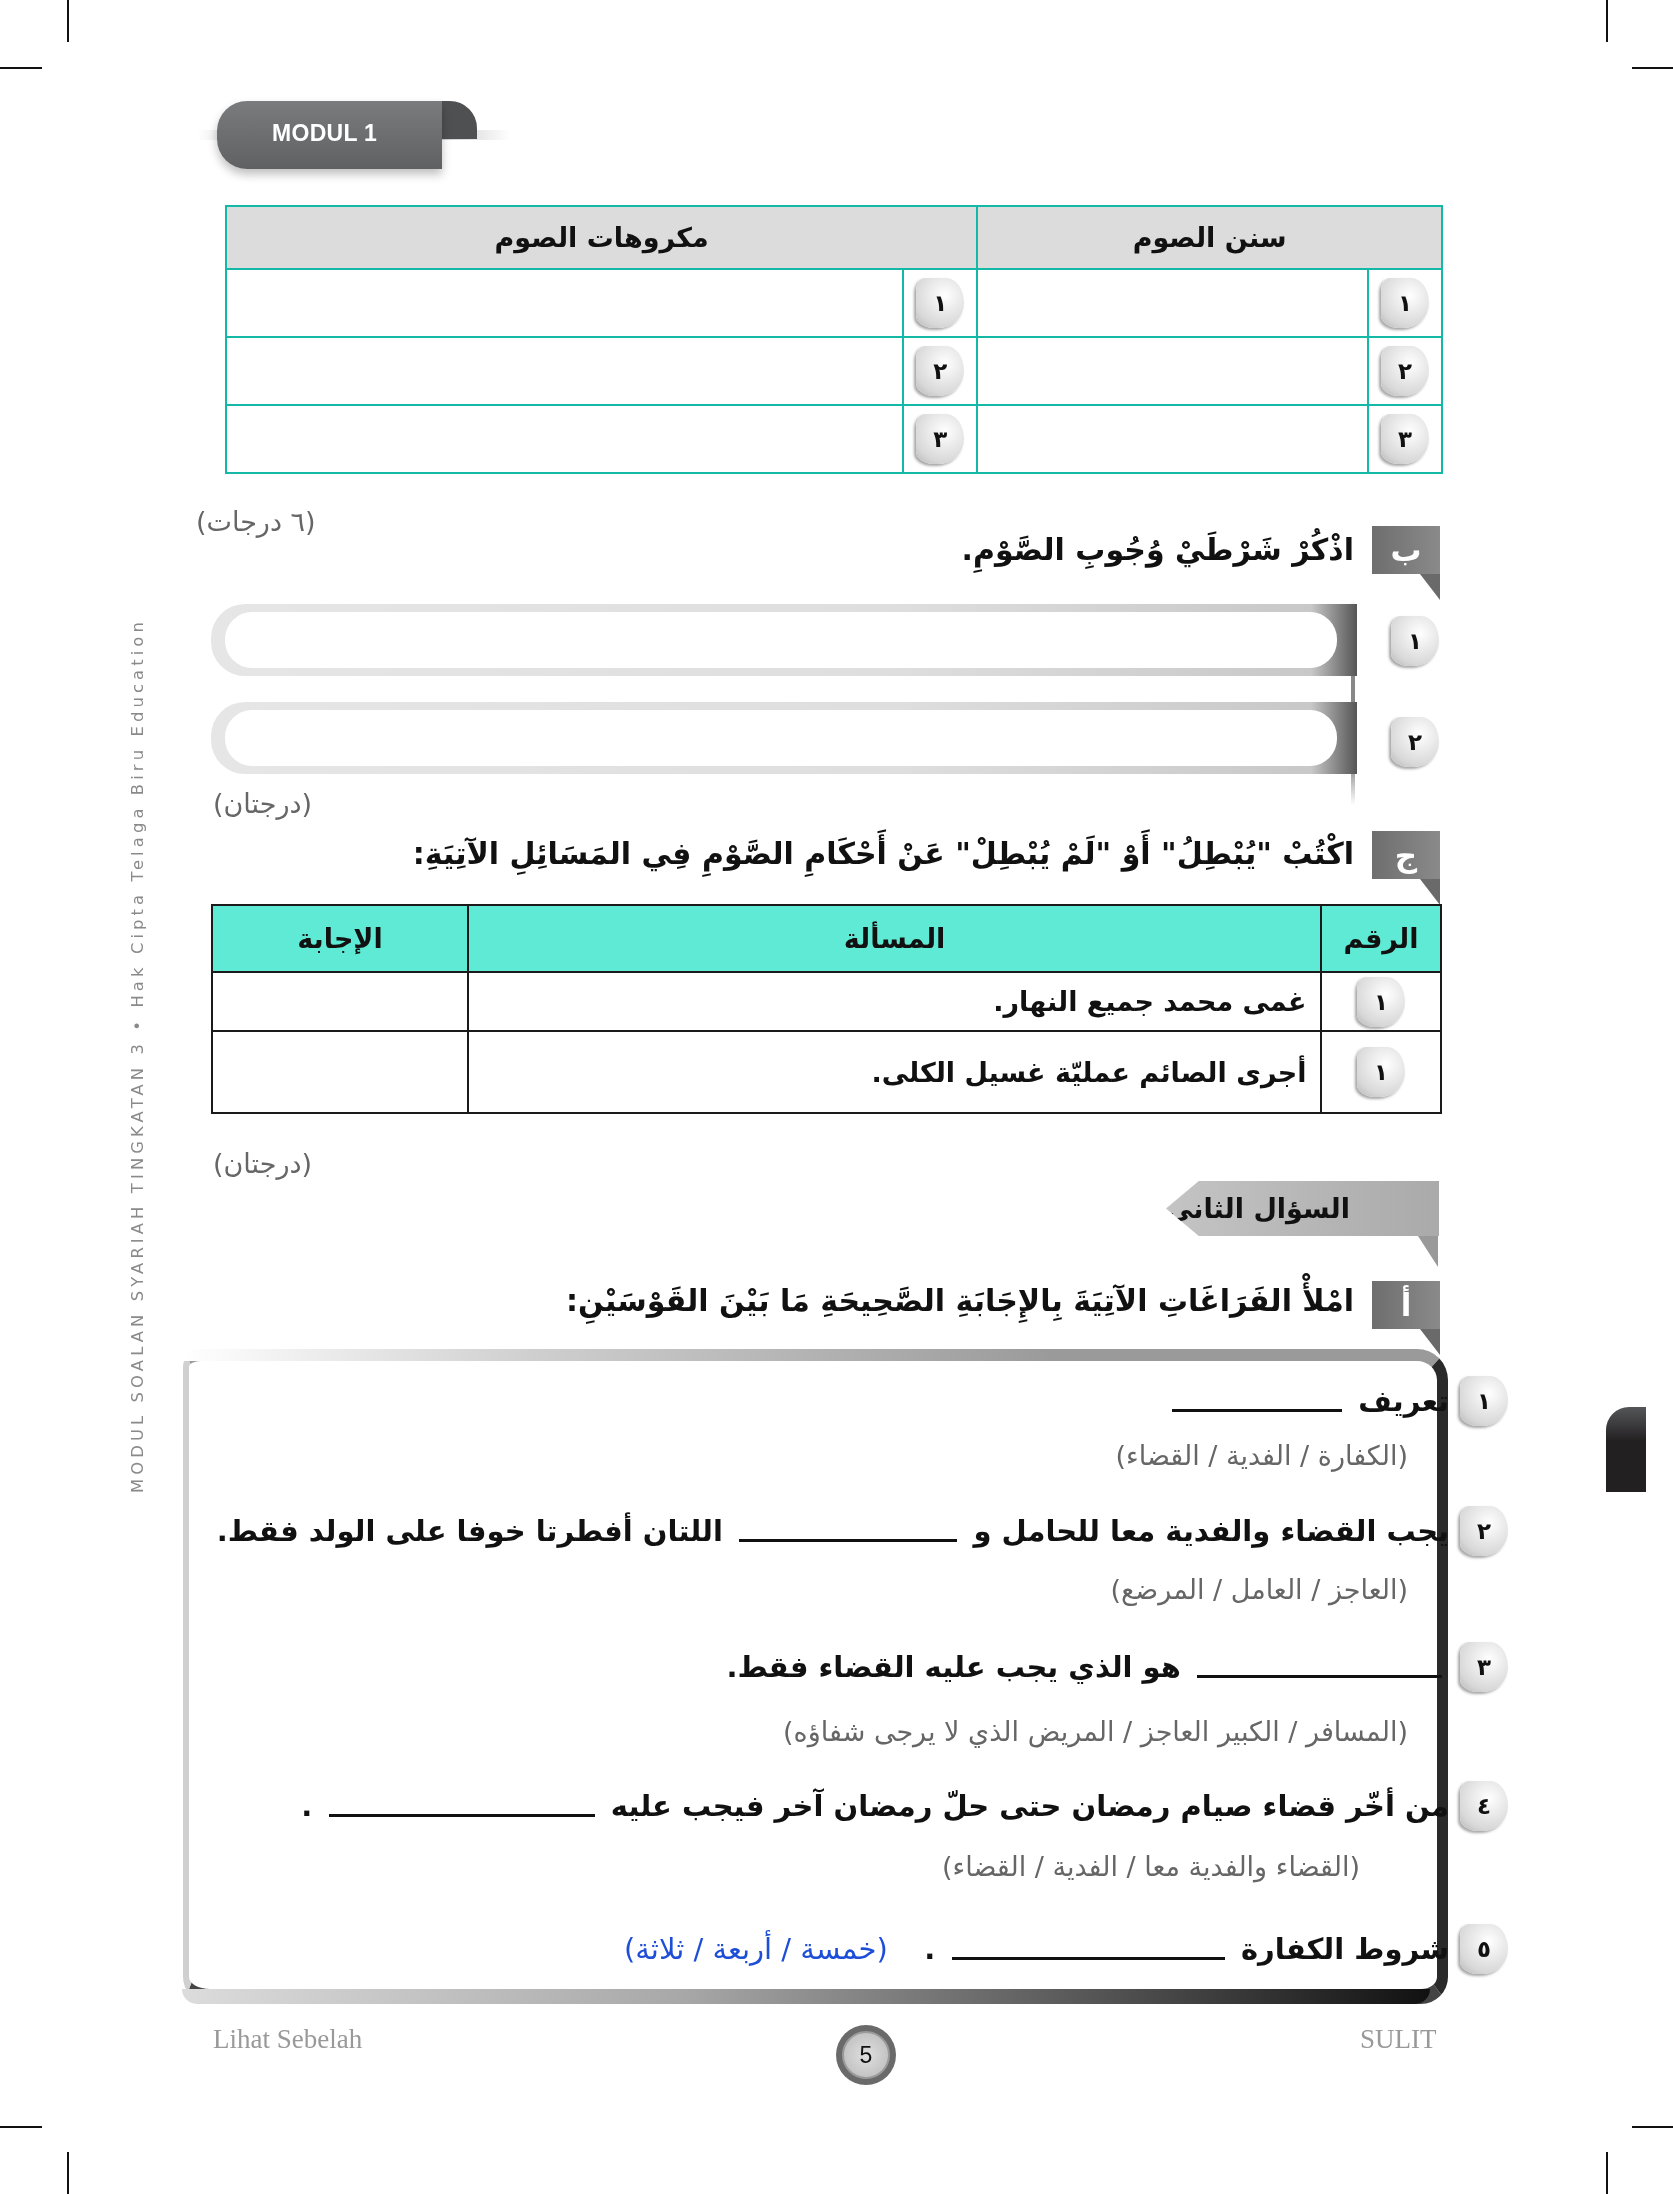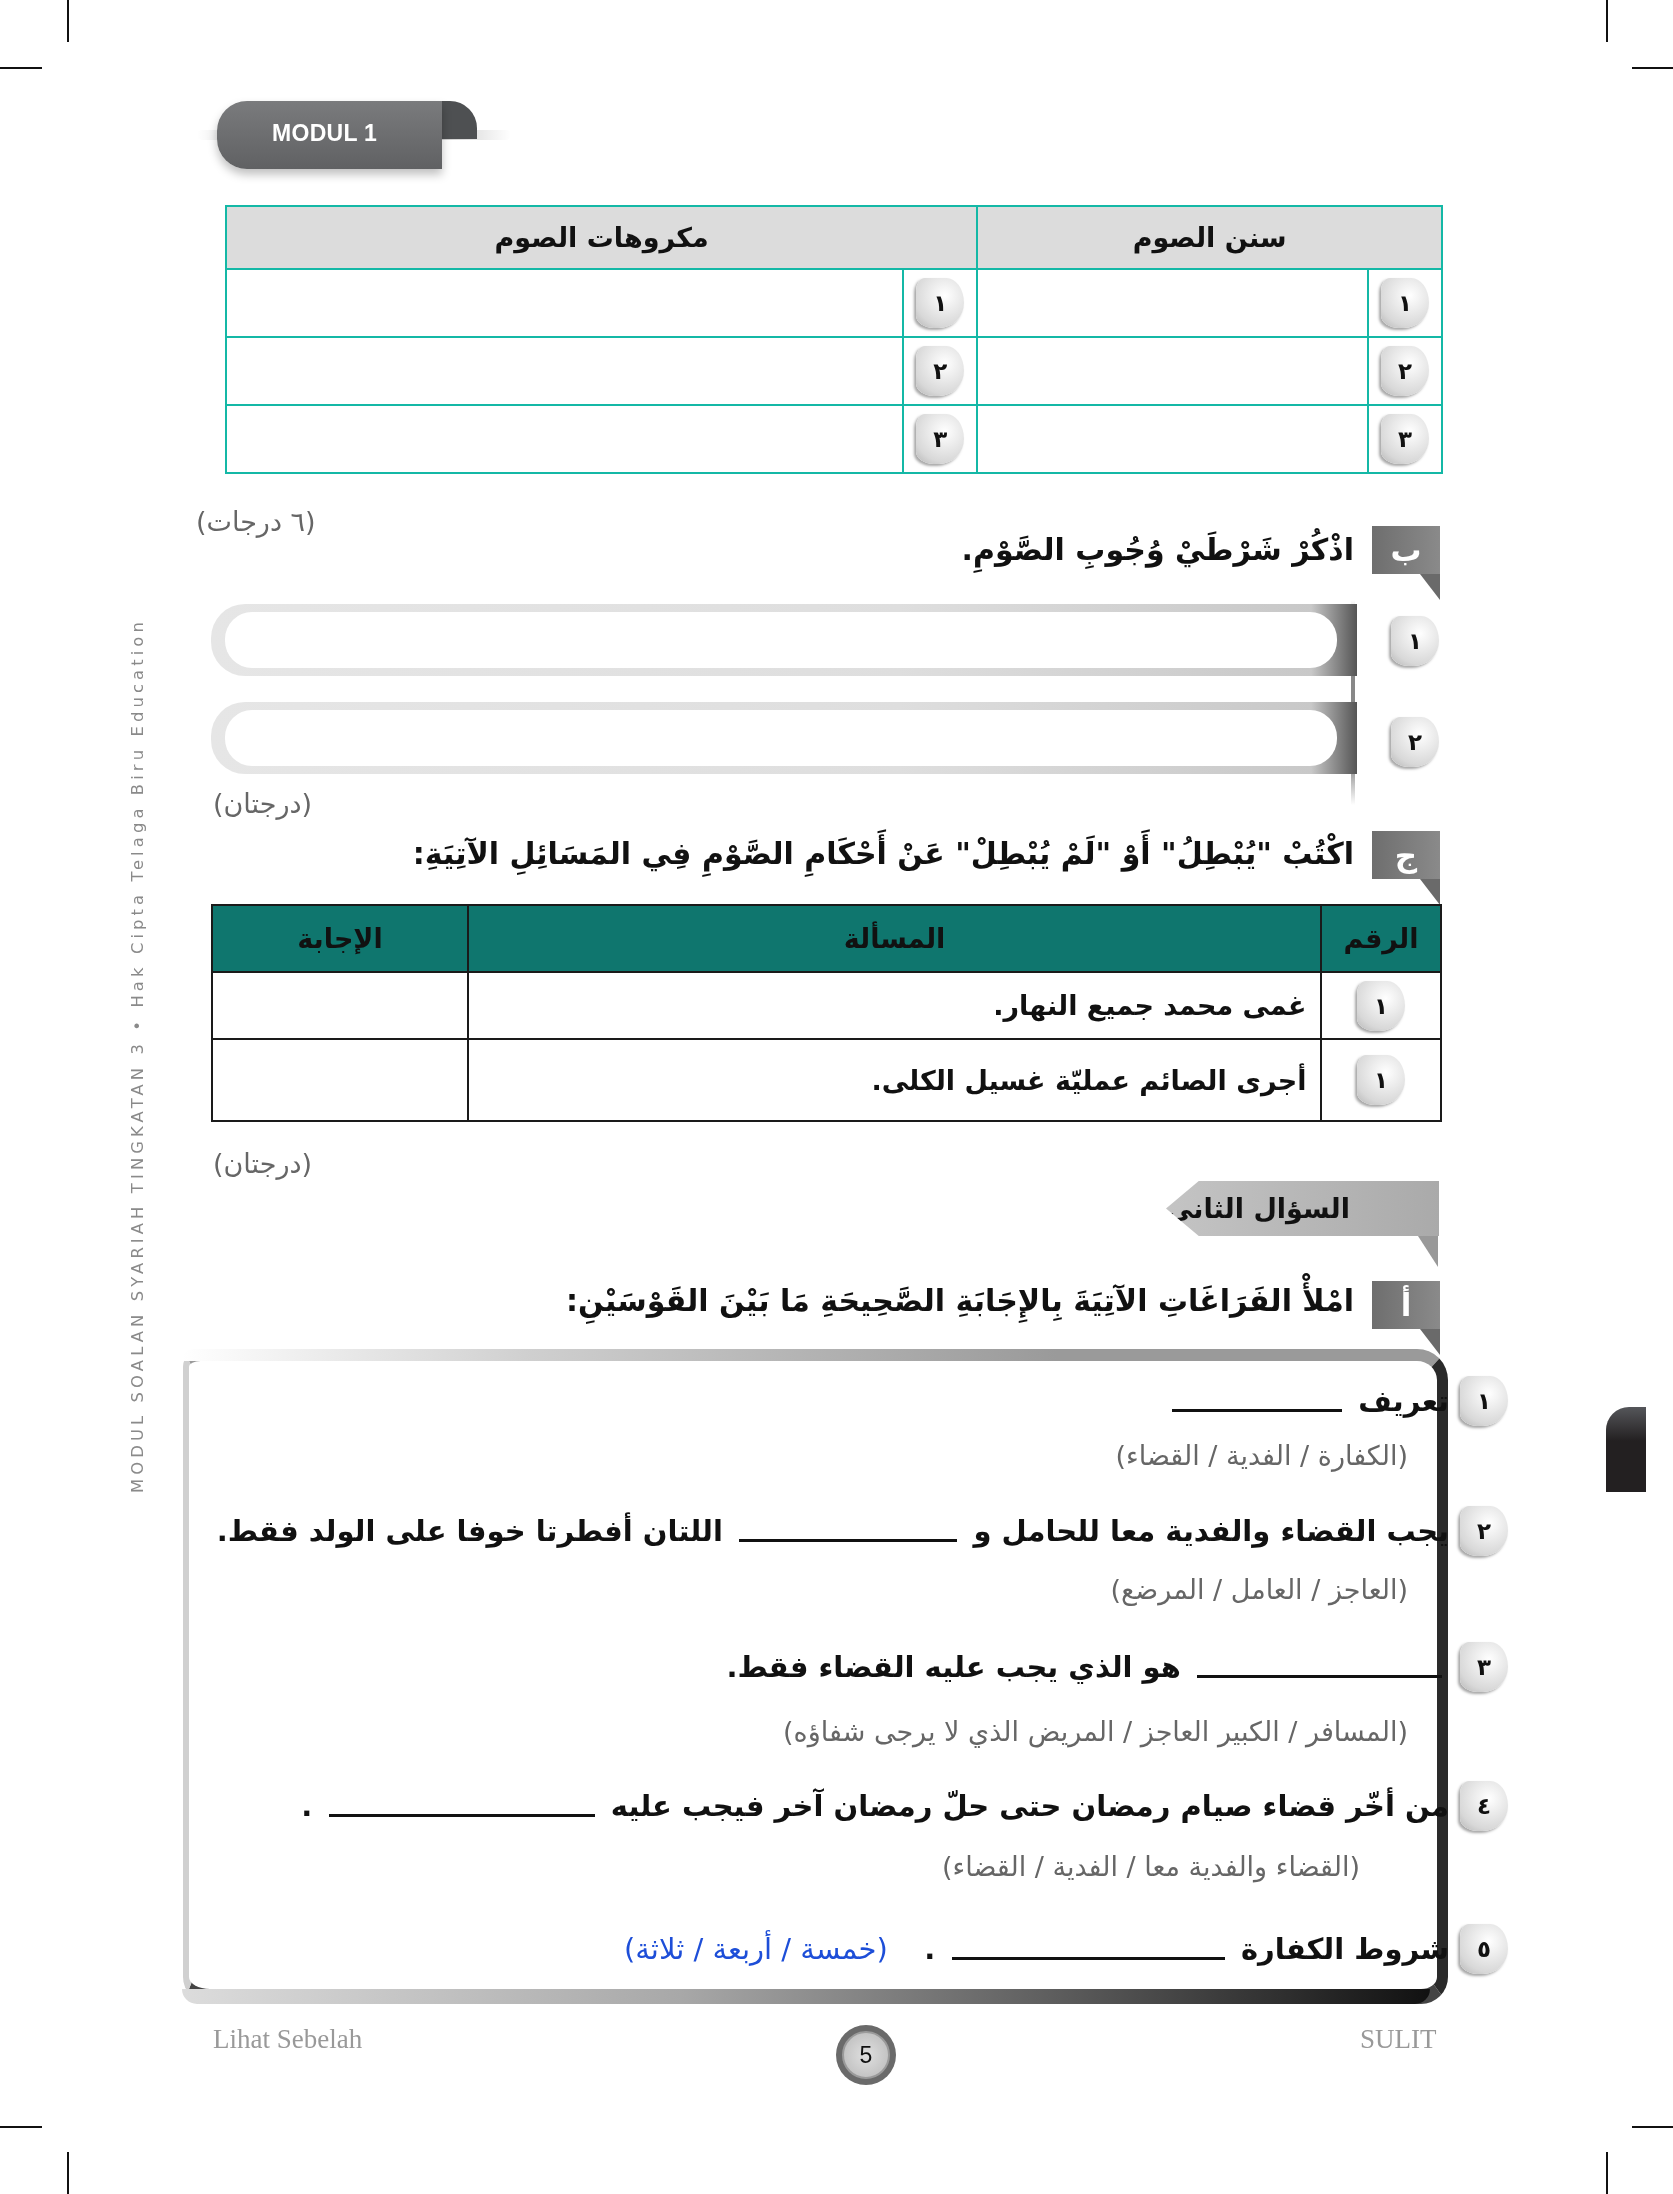--- a/index.html
+++ b/index.html
@@ -41,23 +41,23 @@
   .marks { position: absolute; font-size: 27px; color: #666; direction: rtl; white-space: nowrap; }
 
   
   .answer-bar { position: absolute; left: 211px; width: 1146px; height: 72px; background: linear-gradient(90deg,#e6e6e6,#dedede 60%,#c8c8c8 96%,#555 100%); border-radius: 34px 0 0 34px; }
   .answer-bar .inner { position: absolute; left: 13.6px; right: 20.5px; top: 8.2px; bottom: 8.2px; background: #fff; border-radius: 27px; }
   .bar-divider { position: absolute; left: 1351px; top: 600px; width: 4.1px; height: 205px; background: linear-gradient(180deg, #fff, #888 20%, #888 80%, #fff); }
 
   
   .table2 { position: absolute; left: 211px; top: 904px; width: 1231px; border: 2.7px solid #1a1a1a; border-collapse: collapse; direction: rtl; }
   .table2 th, .table2 td { border: 2px solid #1a1a1a; }
-  .table2 th { background: #0f766e; height: 67px; font-size: 27px; font-weight: bold; text-align: center; }
+  .table2 th { background: #5eead4; height: 67px; font-size: 27px; font-weight: bold; text-align: center; }
   .table2 td { font-size: 27px; font-weight: bold; padding-right: 13.6px; }
-  .table2 tr.r1 td { height: 67px; }
+  .table2 tr.r1 td { height: 59px; }
   .table2 tr.r2 td { height: 82px; }
   .table2 td.num { width: 120px; text-align: center; padding: 0; }
   .table2 td.ans { width: 256px; }
 
   
   .q2-tab { position: absolute; left: 1166px; top: 1181px; width: 273px; height: 55px; background: linear-gradient(90deg,#c4c4c4,#aaaaaa); clip-path: polygon(0 50%, 12% 0, 100% 0, 100% 100%, 12% 100%); display: flex; align-items: center; justify-content: flex-end; padding-right: 27px; font-size: 27px; font-weight: bold; direction: rtl; }
   .q2-tab-fold { position: absolute; left: 1418px; top: 1236px; border-left: 20.5px solid transparent; border-top: 31px solid #999; }
 
   
   .fill-box { position: absolute; left: 183px; top: 1349px; width: 1265px; height: 655px; border-radius: 17.7px 31px 27px 27px;

